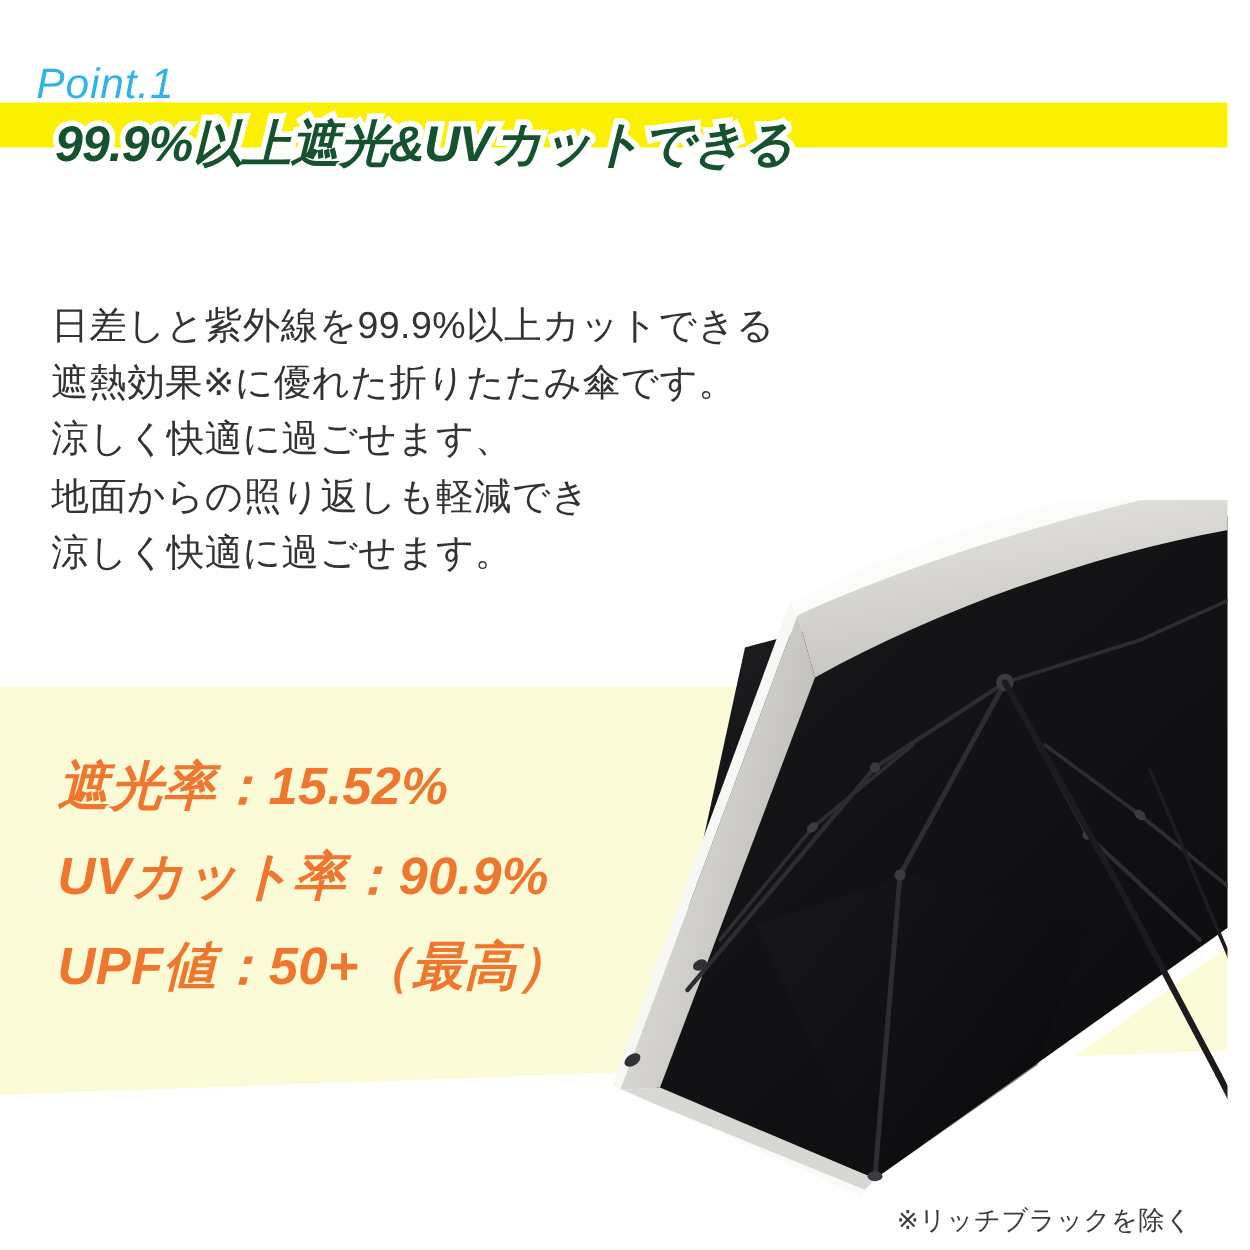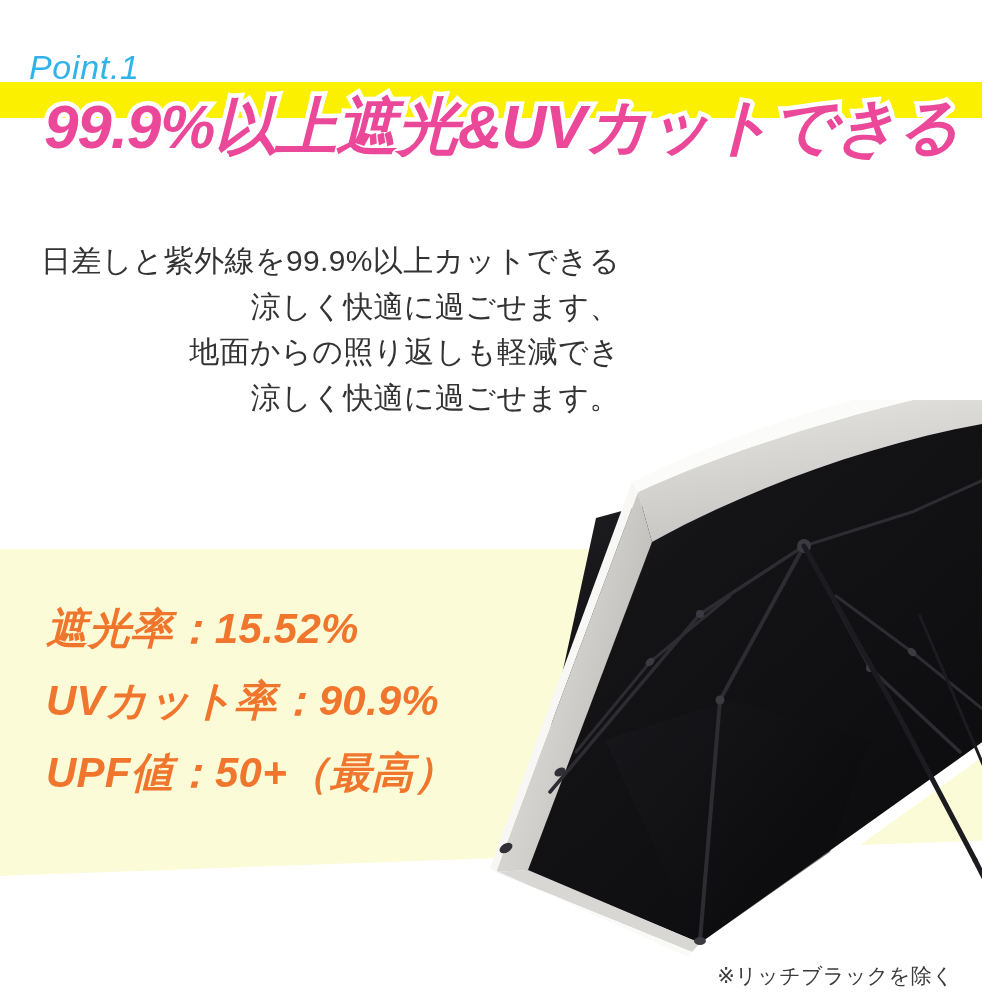--- a/index.html
+++ b/index.html
@@ -57,25 +57,25 @@
     line-height: 1;
     white-space: nowrap;
   }
 
   
   .headline {
     position: absolute;
     left: 44px;
     top: 96px;
     z-index: 7;
-    font-size: 62px;
+    font-size: 40px;
     font-weight: 700;
     font-style: italic;
     letter-spacing: -0.018em;
-    color: #ec4899;
+    color: #14532d;
     line-height: 1;
     white-space: nowrap;
     -webkit-text-stroke: 9px #ffffff;
     paint-order: stroke fill;
     text-shadow:
        0 0 2px #ffffff,
        0 0 4px #ffffff;
   }
 
   
@@ -83,21 +83,20 @@
     position: absolute;
     left: 41px;
     top: 238px;
     z-index: 6;
     font-size: 30px;
     font-weight: 400;
     color: #333333;
     line-height: 1.52;
     letter-spacing: 0.012em;
     white-space: nowrap;
-    text-align: right;
   }
   .body-copy .line { display: block; }
 
   
   .spec-list {
     position: absolute;
     left: 46px;
     top: 608px;
     z-index: 6;
   }
@@ -225,20 +224,21 @@
   </div>
 
   <div class="yellow-band"></div>
 
   <div class="point-label">Point.1</div>
 
   <div class="headline">99.9%以上遮光&amp;UVカットできる</div>
 
   <div class="body-copy">
     <span class="line">日差しと紫外線を99.9%以上カットできる</span>
+    <span class="line">遮熱効果※に優れた折りたたみ傘です。</span>
     <span class="line">涼しく快適に過ごせます、</span>
     <span class="line">地面からの照り返しも軽減でき</span>
     <span class="line">涼しく快適に過ごせます。</span>
   </div>
 
   <div class="spec-list">
     <div class="spec-row">遮光率：15.52%</div>
     <div class="spec-row">UVカット率：90.9%</div>
     <div class="spec-row">UPF値：50+（最高）</div>
   </div>

